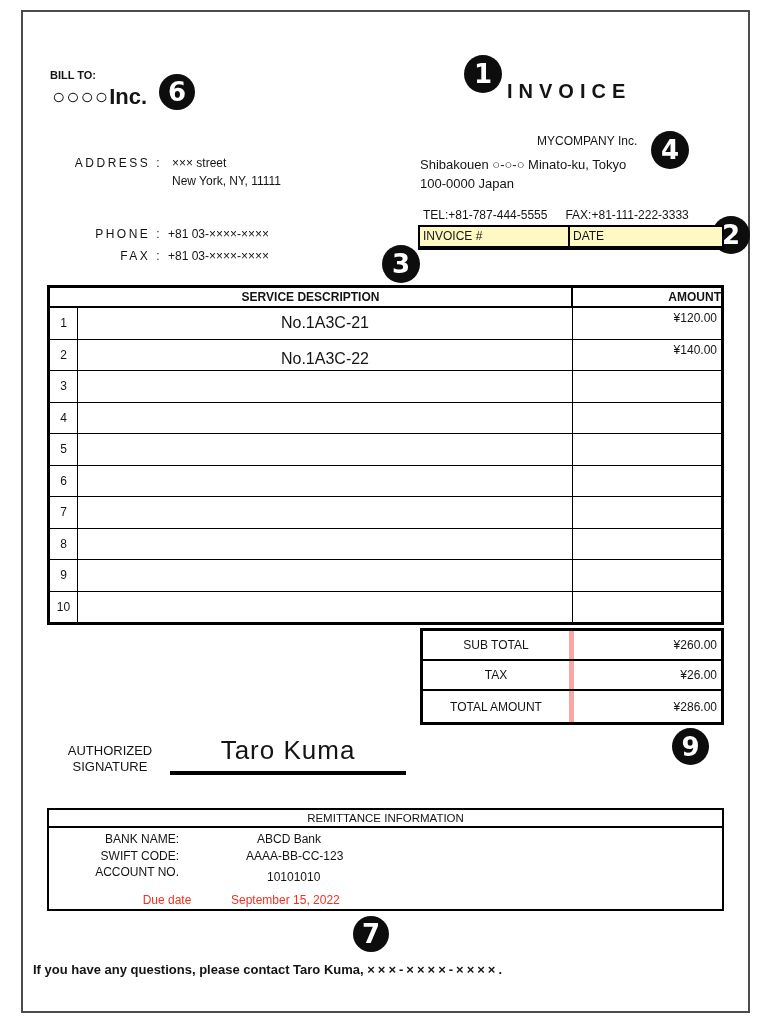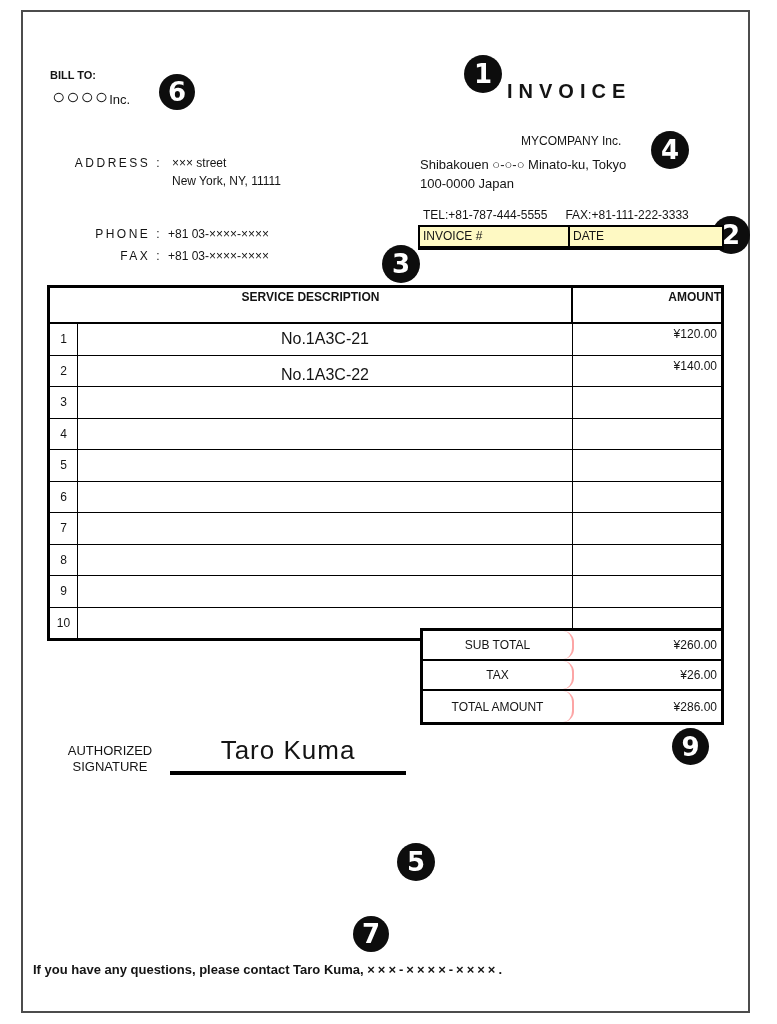--- a/index.html
+++ b/index.html
@@ -32,57 +32,57 @@
   .b4{left:651px; top:131px;}
   .b5{left:397px; top:843px;}
   .b6{left:159px; top:74px; width:36px; height:36px;}
   .b7{left:353px; top:916px; width:36px; height:36px;}
   .b8{left:160px; top:303px;}
   .b9{left:672px; top:728px; width:37px; height:37px;}
   
   .bill-to-label {position:absolute; left:50px; top:69px; font-size:11px; font-weight:bold;}
   .bill-to-company {position:absolute; left:52px; top:84px; white-space:nowrap;}
   .bill-to-company .circles {font-size:22px; letter-spacing:1px; font-weight:400;}
-  .bill-to-company .suffix {font-size:13px; font-weight:normal;}
+  .bill-to-company .suffix {font-size:22px; font-weight:bold;}
   .lbl {position:absolute; left:60px; width:102px; text-align:right; font-size:12px; letter-spacing:2.5px; white-space:nowrap;}
   .val {position:absolute; font-size:12px; white-space:nowrap;}
   .addr-lbl{top:156px;} .addr-v1{left:172px; top:156px;} .addr-v2{left:172px; top:174px;}
   .phone-lbl{top:227px;} .phone-v{left:168px; top:227px;}
   .fax-lbl{top:249px;} .fax-v{left:168px; top:249px;}
   
   .doc-title {position:absolute; left:507px; top:80px; font-size:20px; font-weight:bold; letter-spacing:6px; white-space:nowrap;}
-  .seller-company {position:absolute; left:521px; top:134px; font-size:12px; white-space:nowrap;}
+  .seller-company {position:absolute; left:537px; top:134px; font-size:12px; white-space:nowrap;}
   .seller-addr1 {position:absolute; left:420px; top:157px; font-size:13px; white-space:nowrap;}
   .seller-addr2 {position:absolute; left:420px; top:176px; font-size:13px; white-space:nowrap;}
   .telfax {position:absolute; left:423px; top:208px; font-size:12px; white-space:nowrap;}
   .telfax .fax-part {margin-left:18px;}
   
   .meta-table {position:absolute; left:418px; top:225px; width:306px; border:2px solid #000; background:#fef9c3;}
   .meta-row {display:flex;}
   .meta-head {height:21px; border-bottom:2px solid #000;}
   .meta-vals {height:18px;}
   .meta-c1 {width:150px; border-right:2px solid #000; font-size:12px; padding:2px 3px 0 3px;}
   .meta-c2 {flex:1; font-size:12px; padding:2px 3px 0 3px;}
   .meta-vals .meta-c1, .meta-vals .meta-c2 {text-align:center; padding-top:1px;}
   
   .items-table {position:absolute; left:47px; top:285px; width:677px; border:3px solid #000; background:#fff;}
-  .items-head {display:flex; height:36px; border-bottom:2px solid #000; font-size:12px; font-weight:600;}
+  .items-head {display:flex; height:20px; border-bottom:2px solid #000; font-size:12px; font-weight:600;}
   .h-desc {width:523px; border-right:2px solid #000; text-align:center; padding-top:2px;}
   .h-amt {flex:1; text-align:right; padding-top:2px;}
   .item-row {display:flex; height:31.5px; border-bottom:1.5px solid #000;}
   .items-body .item-row:last-child {border-bottom:none; height:30px;}
   .c-no {width:28px; border-right:1.5px solid #000; display:flex; align-items:center; justify-content:center; font-size:12px;}
   .c-desc {width:495px; border-right:1.5px solid #000; display:flex; align-items:center; justify-content:center; font-size:16px;}
   .c-amt {flex:1; text-align:right; padding:3px 4px 0 0; font-size:12px;}
   .items-body .item-row:nth-child(2) .c-desc {align-items:flex-end; padding-bottom:2px;}
   
   .totals {position:absolute; left:420px; top:628px; width:304px; border:3px solid #000; background:#fff;}
   .totals-row {display:flex; height:30px; border-bottom:2px solid #000;}
   .totals .totals-row:last-child {border-bottom:none; height:31px;}
-  .t-label {width:151px; border-right:2px solid #fca5a5; display:flex; align-items:center; justify-content:center; font-size:12px;border-radius:11px;}
+  .t-label {width:151px; border-right:5px solid #fca5a5; display:flex; align-items:center; justify-content:center; font-size:12px;}
   .t-amt {flex:1; display:flex; align-items:center; justify-content:flex-end; padding-right:4px; font-size:12px;padding-left:24px;}
   
   .sig-label {position:absolute; left:62px; top:743px; width:96px; text-align:center; font-size:13px; line-height:16px;}
   .sig-name {position:absolute; left:170px; top:735px; width:236px; text-align:center; font-size:26px; letter-spacing:1px;}
   .sig-line {position:absolute; left:170px; top:771px; width:236px; height:4px; background:#000;}
   
   .remit-box {position:absolute; left:47px; top:808px; width:677px; height:103px; border:2px solid #000; background:#fff;}
   .remit-title {height:18px; border-bottom:2px solid #000; text-align:center; font-size:11.5px; padding-top:2px;}
   .r-label {position:absolute; left:10px; width:120px; text-align:right; font-size:12px; white-space:nowrap;}
   .r-val {position:absolute; font-size:12px; white-space:nowrap;}
@@ -212,17 +212,28 @@
     </div>
   </div>
 
   <div class="sig-label">
     <div>AUTHORIZED</div>
     <div>SIGNATURE</div>
   </div>
   <div class="sig-name">Taro Kuma</div>
   <div class="sig-line"></div>
 
+  <div class="remit-box">
+    <div class="remit-title">REMITTANCE INFORMATION</div>
+    <div class="r-label rl-bank">BANK NAME:</div>
+    <div class="r-val rv-bank">ABCD Bank</div>
+    <div class="r-label rl-swift">SWIFT CODE:</div>
+    <div class="r-val rv-swift">AAAA-BB-CC-123</div>
+    <div class="r-label rl-acct">ACCOUNT NO.</div>
+    <div class="r-val rv-acct">10101010</div>
+    <div class="due-label">Due date</div>
+    <div class="due-val">September 15, 2022</div>
+  </div>
 
   <div class="footer">
     <span>If you have any questions, please contact Taro Kuma, </span><span class="phone">×××-××××-××××.</span>
   </div>
 </div>
 
 </body></html>

